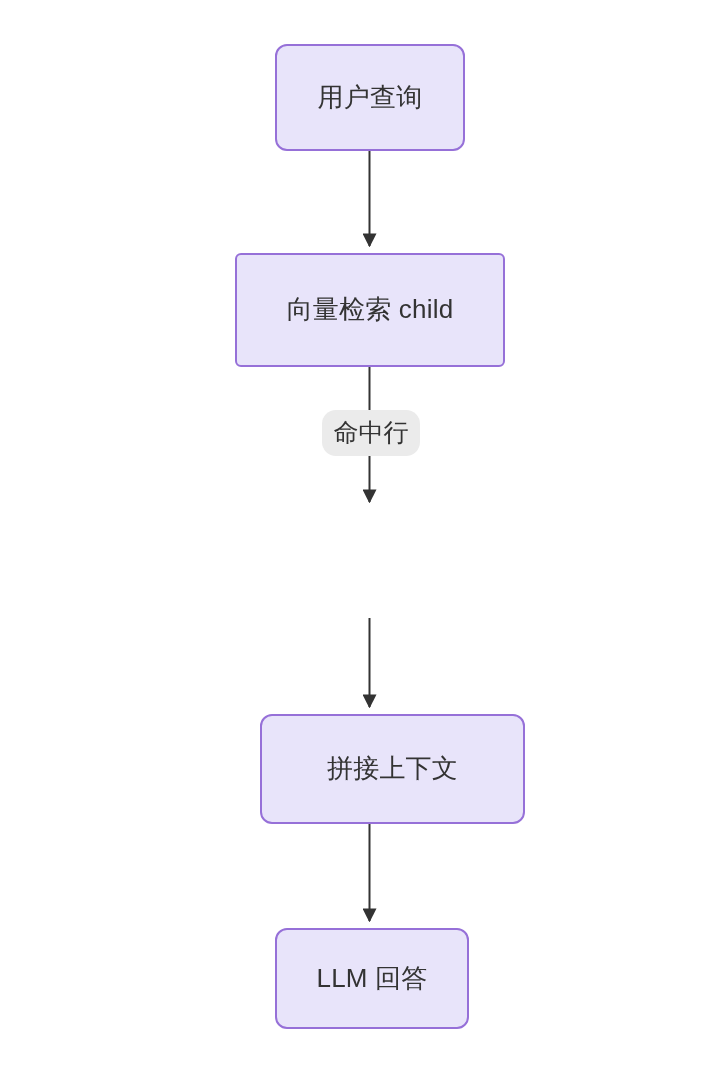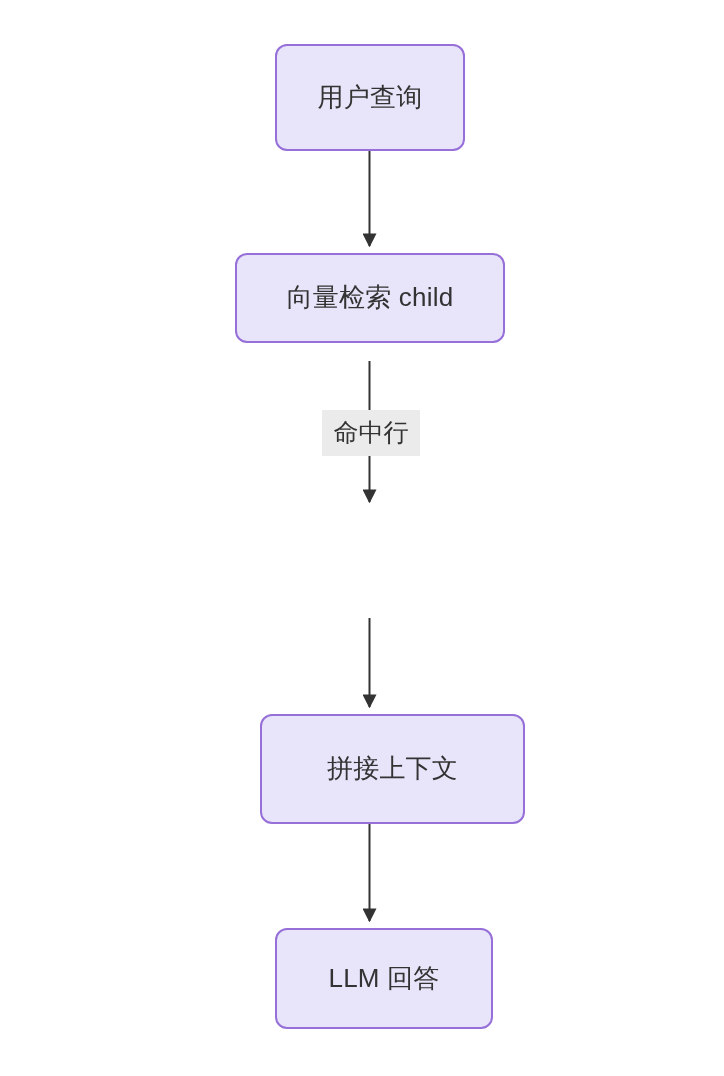--- a/index.html
+++ b/index.html
@@ -49,27 +49,28 @@
     background: #ebebeb;
     color: #333333;
     font-size: 25px;
     line-height: 1.2;
     white-space: nowrap;
     padding: 6px 6px 8px 6px;
     box-sizing: border-box;
     display: flex;
     align-items: center;
     justify-content: center;
+    border-radius: 14px;
   }
   
   #node-query      { left: 275px; top: 44px;  width: 190px; height: 107px; }
-  #node-vector     { left: 235px; top: 253px; width: 270px; height: 90px; }
+  #node-vector     { left: 235px; top: 253px; width: 270px; height: 114px; border-radius: 6px; }
   #node-parent     { left: 235px; top: 509px; width: 270px; height: 109px; }
   #node-context    { left: 260px; top: 714px; width: 265px; height: 110px; }
-  #node-answer     { left: 275px; top: 928px; width: 218px; height: 101px; }
+  #node-answer     { left: 275px; top: 928px; width: 194px; height: 101px; }
   #edge-label-hit  { left: 322px; top: 410px; width: 98px; height: 46px; }
 </style>
 </head>
 <body>
 
 <div id="flowchart-canvas">
 
   <svg id="flow-svg" viewBox="0 0 724 1076" xmlns="http://www.w3.org/2000/svg">
     <defs>
       <marker id="arrowhead" viewBox="0 0 10 10" refX="9" refY="5" markerWidth="7" markerHeight="7" orient="auto-start-reverse">

